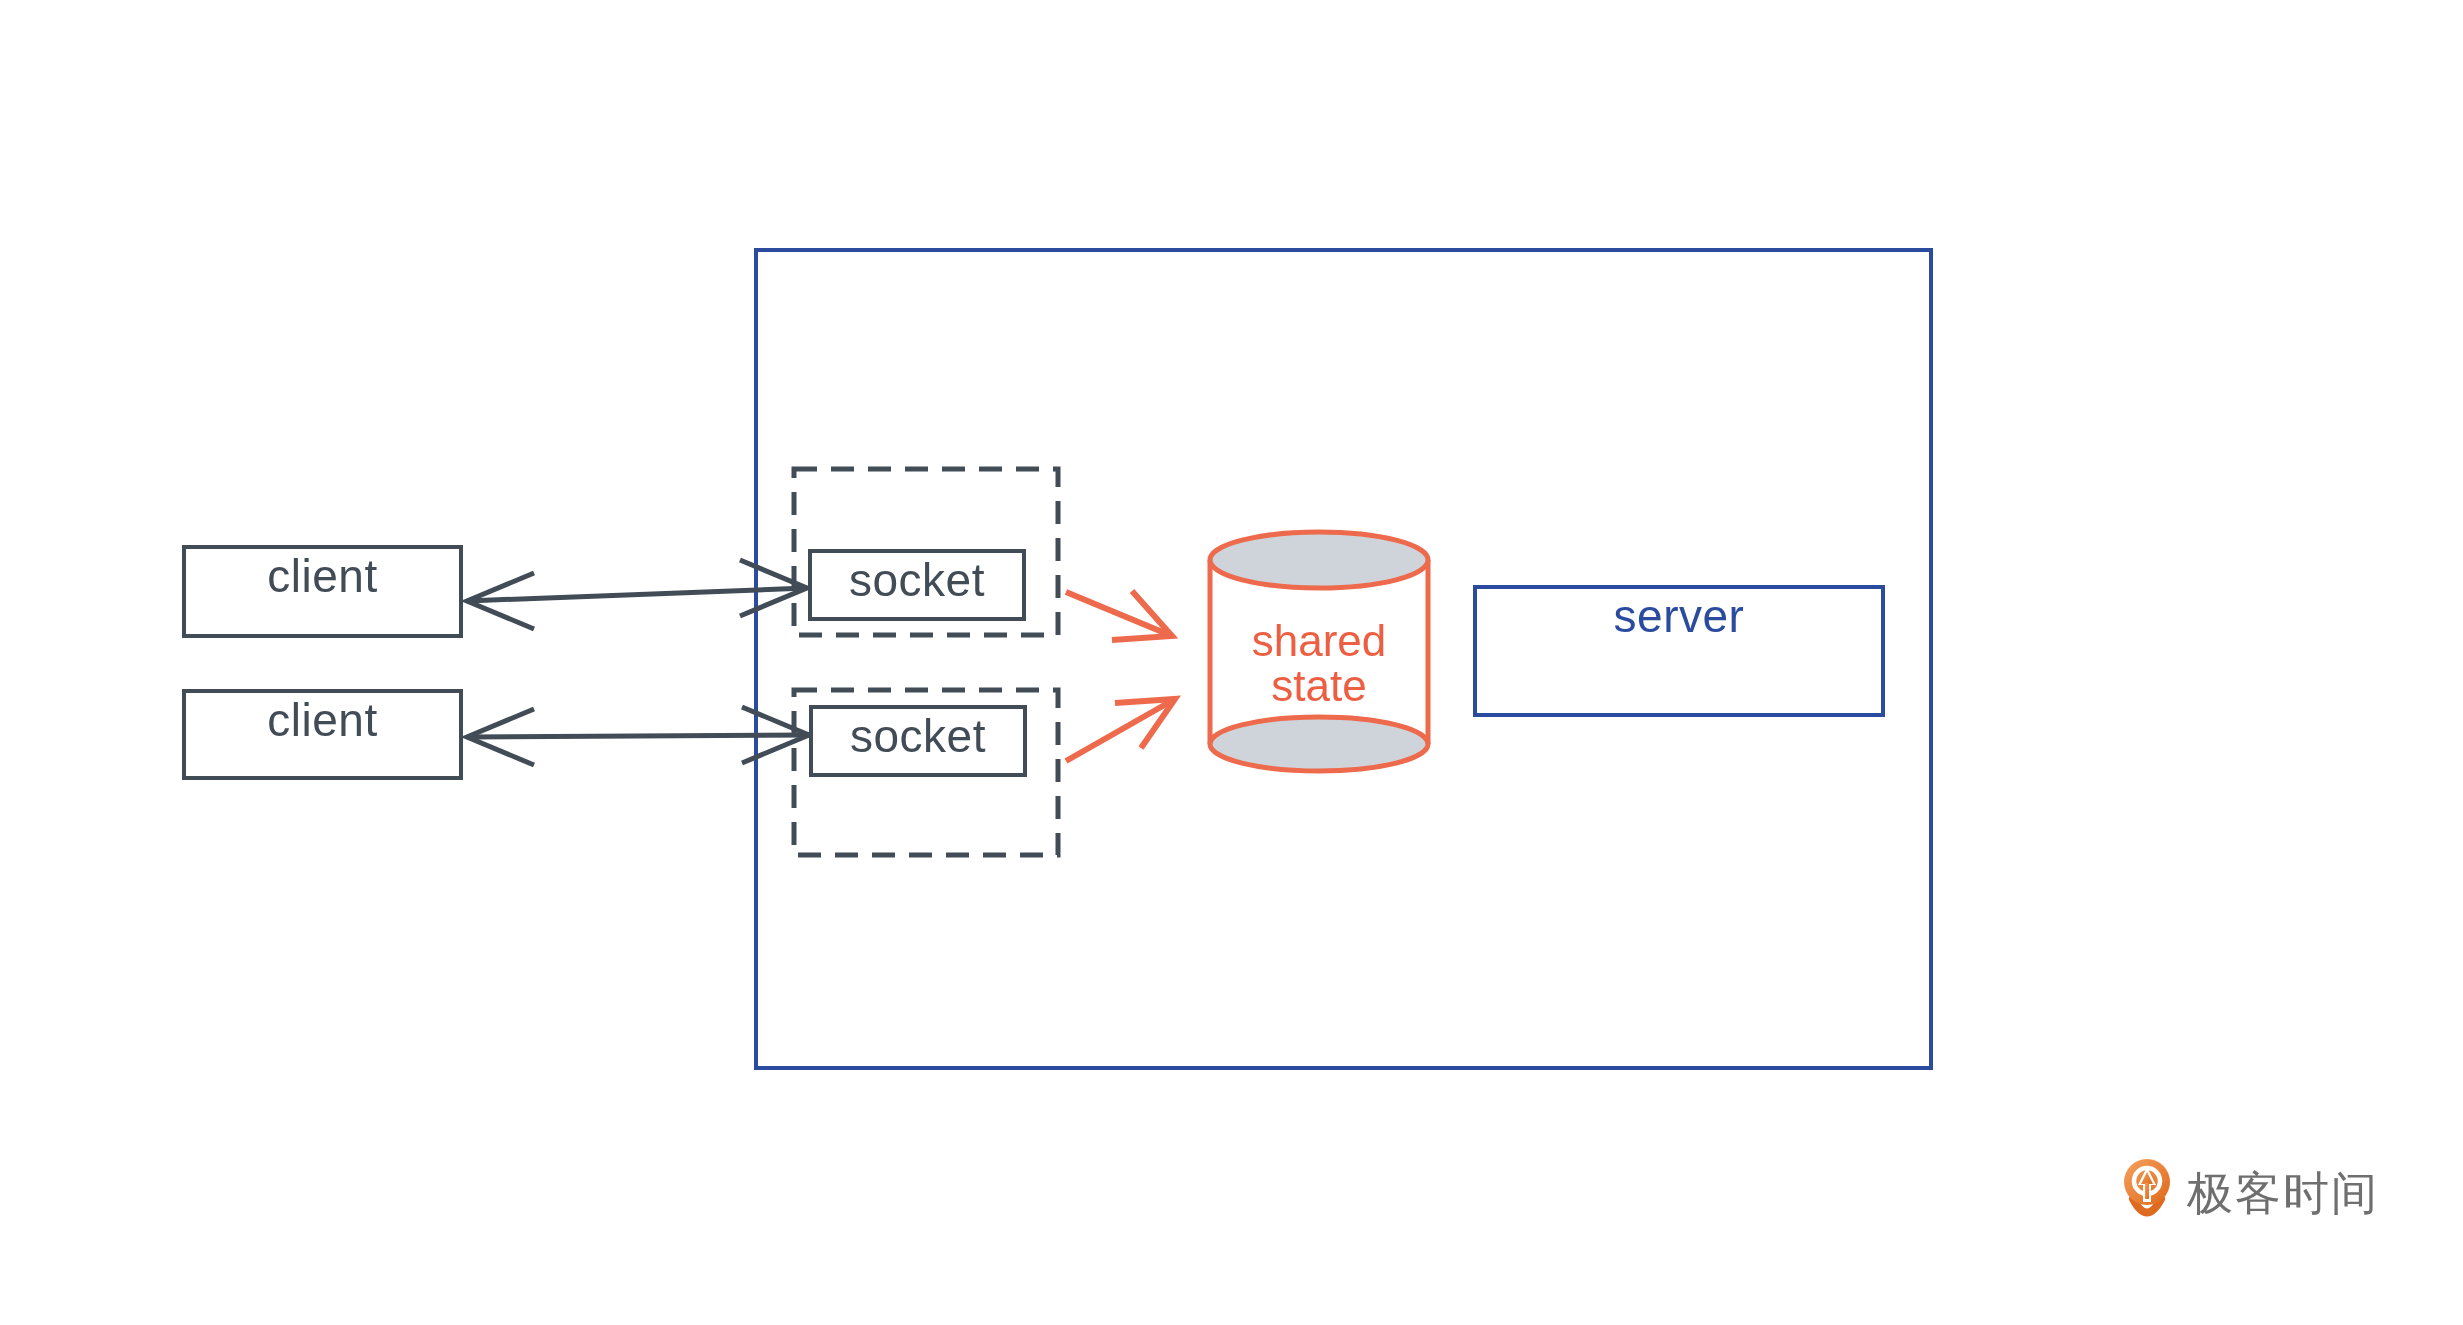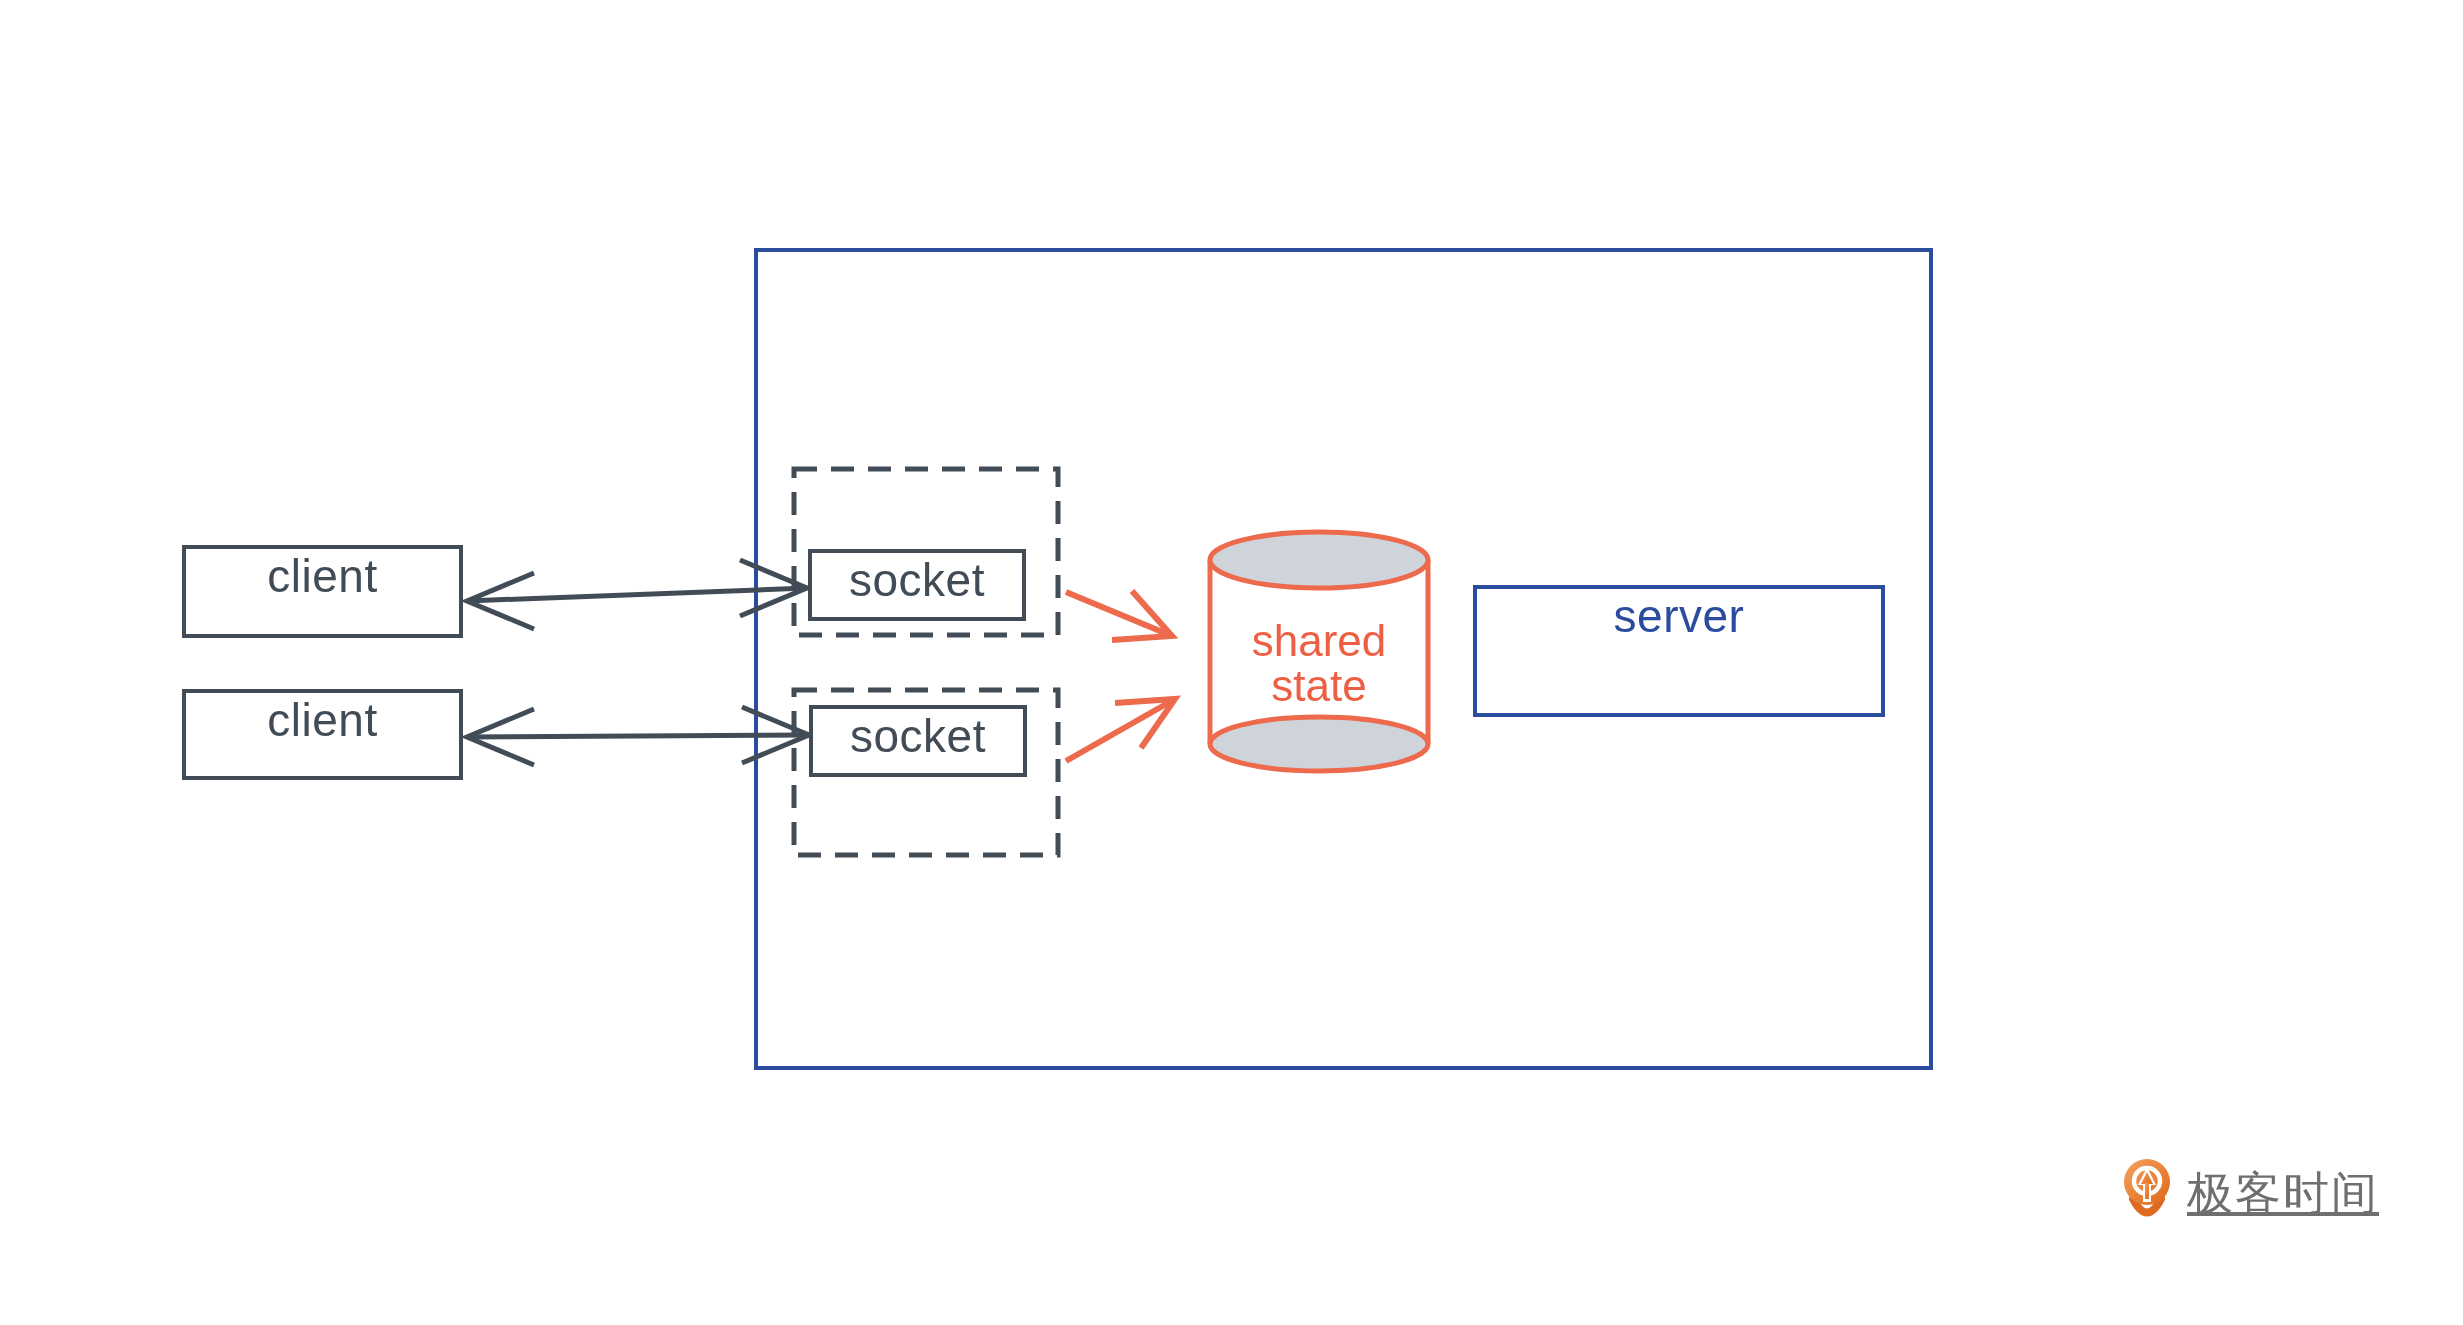--- a/index.html
+++ b/index.html
@@ -27,21 +27,21 @@
   .socket-2{left:809px;top:705px;width:218px;height:72px;}
   .server-box{left:1473px;top:585px;width:412px;height:132px;color:#2b4c9e;}
 
   
   .overlay{position:absolute;left:0;top:0;width:2463px;height:1325px;pointer-events:none;}
 
   .cyl-label{fill:#ed5f43;font-size:44px;font-family:"Liberation Sans","DejaVu Sans",sans-serif;text-anchor:middle;}
 
   
   .logo{position:absolute;left:2121px;top:1158px;display:flex;align-items:center;}
-  .logo-text{margin-left:14px;font-size:46px;color:#6f6f6f;letter-spacing:2px;line-height:1;text-decoration:underline;}
+  .logo-text{margin-left:14px;font-size:46px;color:#6f6f6f;letter-spacing:2px;line-height:1;}
 </style>
 </head>
 <body>
 
 <div class="canvas">
 
   <div class="server-boundary"></div>
 
   <svg class="overlay" viewBox="0 0 2463 1325" xmlns="http://www.w3.org/2000/svg">
 

